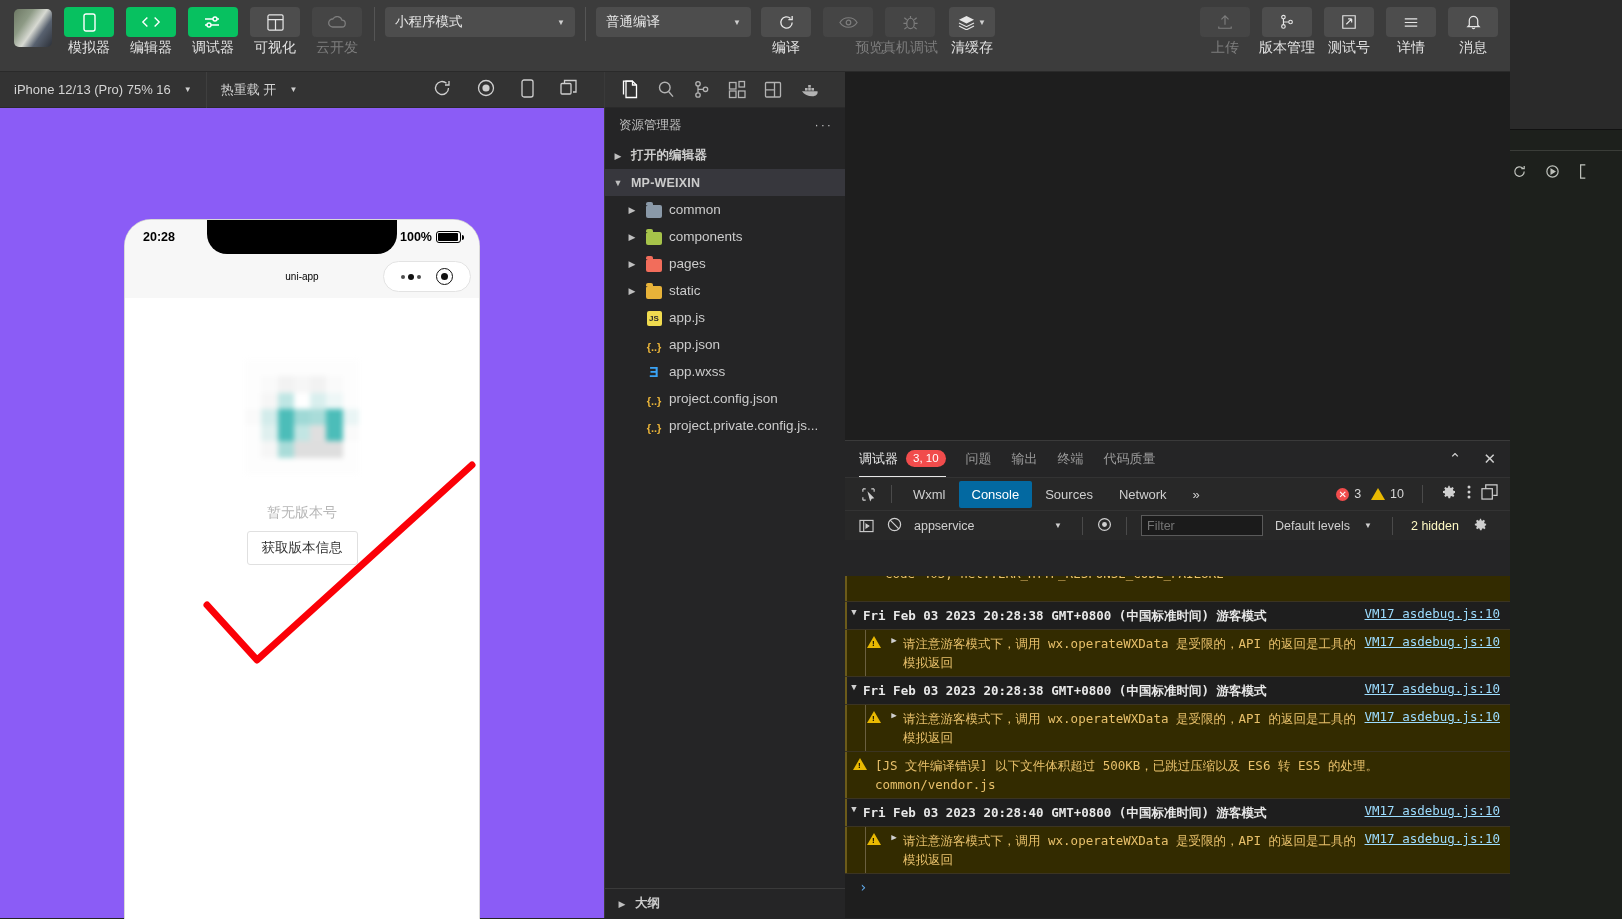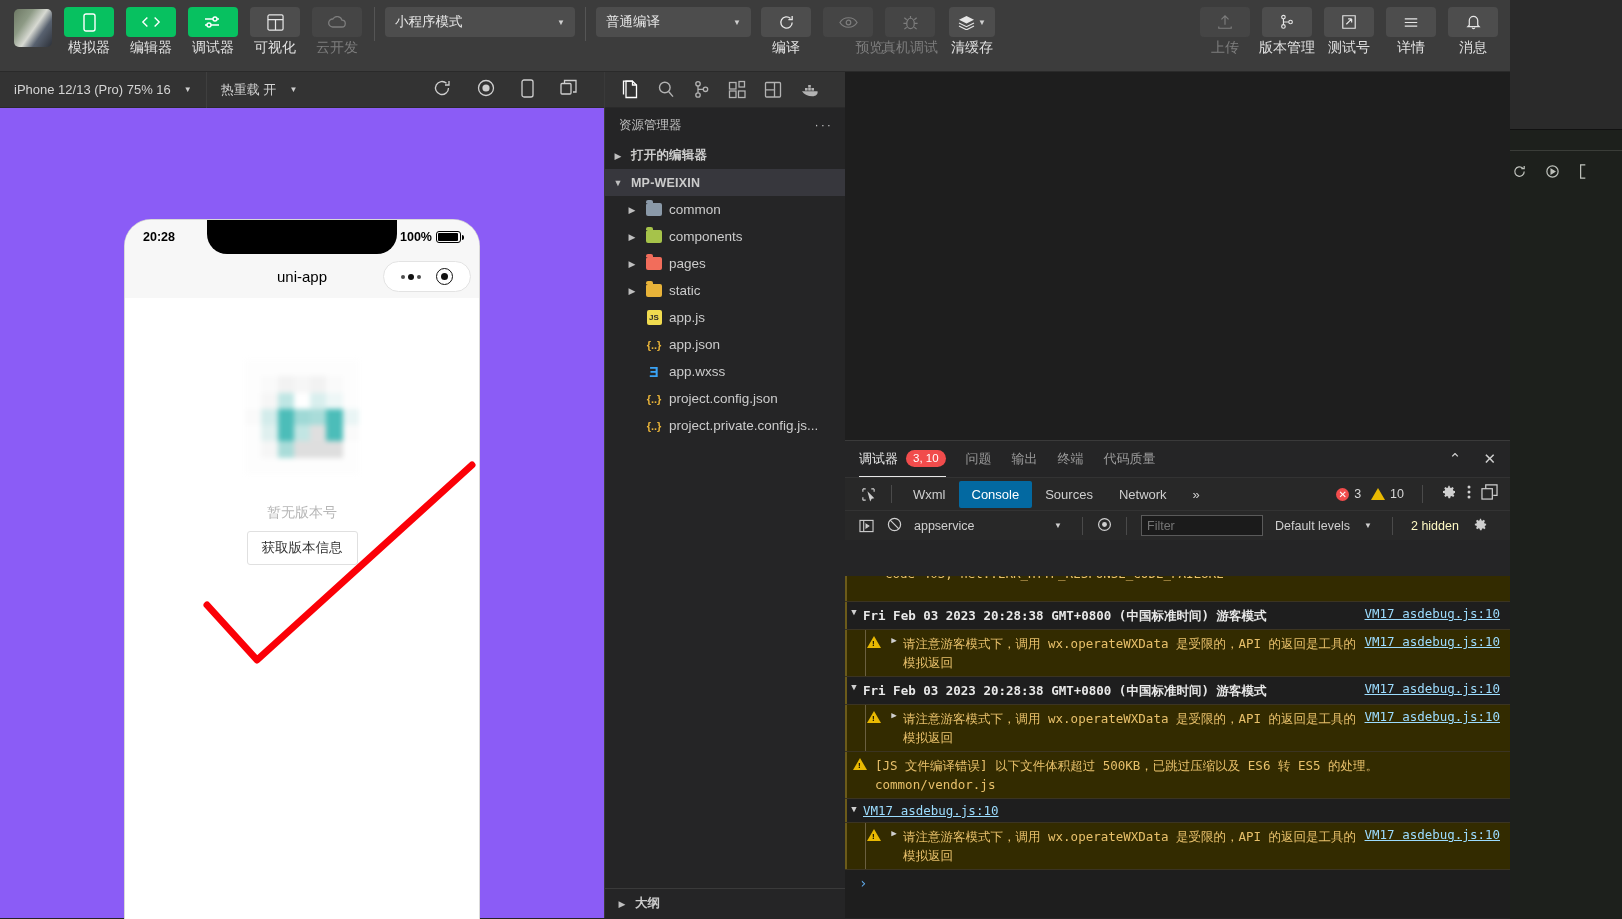--- a/index.html
+++ b/index.html
@@ -79,21 +79,21 @@
     background: #fff; border-radius: 26px 26px 0 0; overflow: hidden;
     box-shadow: 0 0 0 1px #d9d9d9;
   }
   .notch { position: absolute; top: 0; left: 50%; transform: translateX(-50%); width: 190px; height: 34px; background: #000; border-radius: 0 0 20px 20px; }
   .statusbar { height: 34px; display: flex; align-items: center; justify-content: space-between; padding: 0 18px; font-size: 12.5px; color: #000; font-weight: 600; background:#f7f7f7;}
   .battery { display: flex; align-items: center; gap: 4px; }
   .bat-shell { width: 25px; height: 12px; border: 1.5px solid #000; border-radius: 3px; position: relative; }
   .bat-shell::after { content:''; position:absolute; right:-4px; top:3px; width:2px; height:5px; background:#000; border-radius:0 2px 2px 0;}
   .bat-fill { position:absolute; left:1px; top:1px; bottom:1px; width:20px; background:#000; border-radius:1px;}
   .navbar { height: 44px; background: #f7f7f7; display:flex; align-items:center; justify-content:center; position: relative; }
-  .navtitle { font-size: 15px; color: #000; }
+  .navtitle { font-size: 10px; color: #000; }
   .capsule {
     position: absolute; right: 8px; top: 7px; width: 88px; height: 31px; border-radius: 16px;
     border: 1px solid #e3e3e3; background: #fff; display: flex; align-items: center; justify-content: space-around; padding: 0 9px;
   }
   .cap-dots { display:flex; gap:3px; align-items:center;}
   .cap-dots i { width: 4px; height: 4px; border-radius: 50%; background: #4e4e4e; display:block;}
   .cap-dots i.big { width: 6px; height: 6px; background:#111; }
   .cap-target { width: 17px; height: 17px; border-radius: 50%; border: 1.6px solid #111; display:flex; align-items:center; justify-content:center;}
   .cap-target i { width: 7px; height: 7px; border-radius: 50%; background: #111; display:block;}
   .page-body { padding-top: 62px; display: flex; flex-direction: column; align-items: center; background:#fff; height: 100%;}
@@ -111,21 +111,21 @@
   .act-bar { height: 36px; background: #333333; display: flex; align-items: center; gap: 18px; padding: 0 16px; border-bottom: 1px solid #2a2a2a;}
   .act-ico { color: #b3b3b3; cursor: pointer; display:flex; align-items:center;}
   .act-ico.active { color: #ffffff; }
   .exp-head { height: 34px; display:flex; align-items:center; justify-content: space-between; padding: 0 12px 0 14px; color:#c0c0c0; font-size:12.5px;}
   .exp-dots { letter-spacing: 2px; color:#c0c0c0; cursor:pointer; }
   .tree { flex: 1 1 auto; overflow: hidden; font-size: 13.5px; }
   .trow { height: 27px; display: flex; align-items: center; gap: 6px; color: #cccccc; padding-left: 6px; cursor: pointer; }
   .trow.section { font-weight: bold; font-size: 12.5px; letter-spacing: .2px; }
   .trow .arrow { width: 14px; color: #bfbfbf; font-size: 9px; text-align:center; }
   .trow .arrow.hidden { visibility: hidden; }
-  .trow .ficon { width: 18px; height: 16px; display:flex; align-items:center; justify-content:center; font-size: 11px; }
+  .trow .ficon { width: 18px; height: 16px; display:flex; align-items:flex-end; justify-content:center; font-size: 11px; }
   .indent1 { padding-left: 20px; }
   .folder { width: 16px; height: 13px; border-radius: 2px 2px 2px 2px; position: relative; }
   .folder::before { content:''; position:absolute; left:0; top:-3px; width:7px; height:3px; border-radius:2px 2px 0 0; background: inherit; }
   .exp-footer { border-top: 1px solid #3a3a3a; height: 30px; display: flex; align-items: center; gap:6px; padding-left: 10px; color: #cccccc; font-size: 12.5px; font-weight:bold; cursor:pointer; background:#252526;}
 
   
   .right-region { flex: 1 1 auto; position: relative; background: #1e1e1e; }
   .editor-empty { position:absolute; top:0; left:0; right:0; height: 368px; background: #1e1e1e; }
 
   .devtools { position: absolute; left: 0; right: 0; top: 368px; bottom: 0; background: #252526; border-top: 1px solid #3a3a3a;}
@@ -769,20 +769,21 @@
               <span class="lmark"></span>
               <span class="wicon" style="flex:0 0 30px;">
                   <span class="wtri"></span>
                 </span>
               <span class="txt warn">[JS 文件编译错误] 以下文件体积超过 500KB，已跳过压缩以及 ES6 转 ES5 的处理。common/vendor.js</span>
             </div>
 
             <div class="cmsg darkbg">
               <span class="lmark"></span>
               <span class="gutter">▼</span>
+              <span class="txt bold">Fri Feb 03 2023 20:28:40 GMT+0800 (中国标准时间) 游客模式</span>
               <span class="src">VM17 asdebug.js:10</span>
             </div>
             <div class="cmsg warnbg">
               <span class="lmark"></span>
               <span class="inner-bar"></span>
               <span class="gutter"></span>
               <span class="wicon">
                   <span class="wtri"></span>
                 </span>
               <span class="gutter">▶</span>

